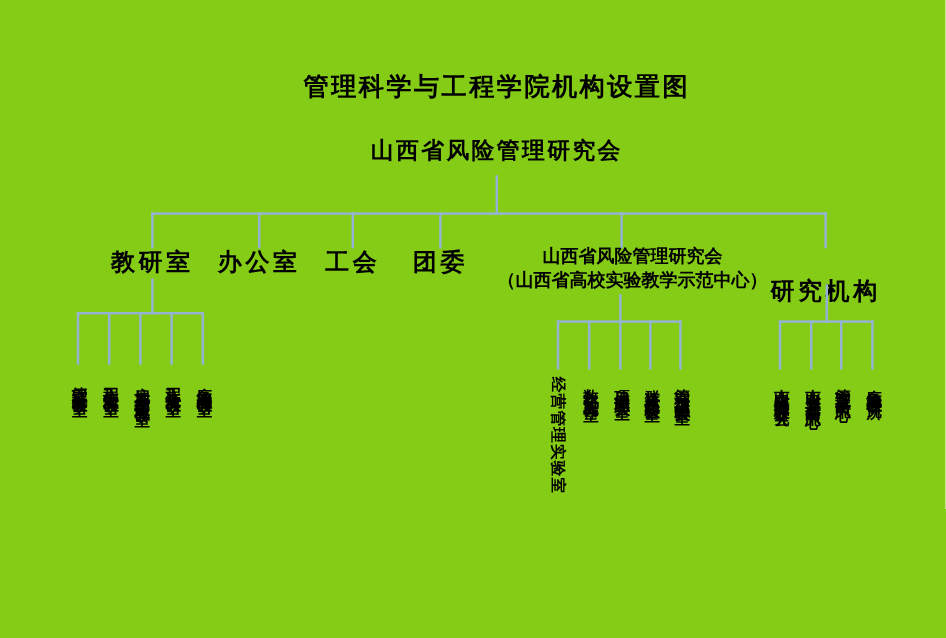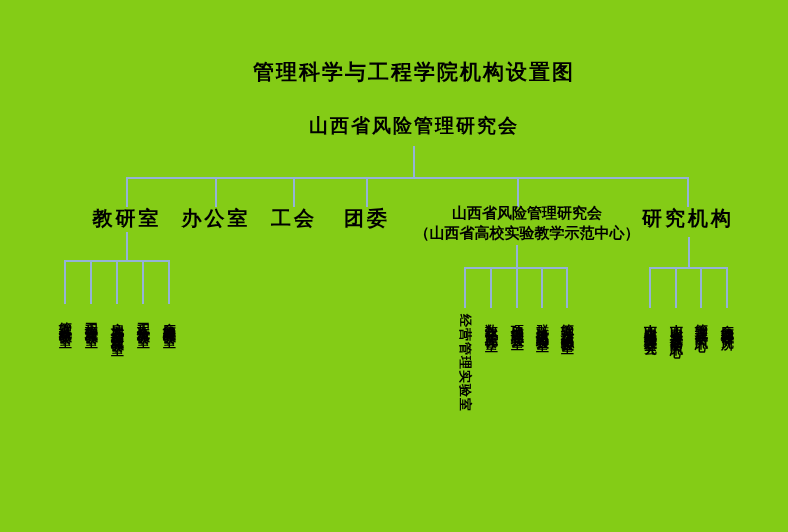--- a/index.html
+++ b/index.html
@@ -59,21 +59,21 @@
   <div class="v-line" style="left:687px; top:177px; height:30px;"></div>
 
   <div class="l2-label" style="left:216px;">办公室</div>
   <div class="l2-label" style="left:127px;">教研室</div>
   <div class="l2-label" style="left:294px;">工会</div>
   <div class="l2-label" style="left:367px;">团委</div>
   <div class="lab-center-label">
     <div>山西省风险管理研究会</div>
     <div>（山西省高校实验教学示范中心）</div>
   </div>
-  <div class="l2-label" style="left:688px;">研究机构</div>
+  <div class="l2-label" style="left:688px;margin-top:24px;">研究机构</div>
 
   <div class="v-line" style="left:126px; top:232px; height:30px;"></div>
   <div class="h-line" style="left:64px; top:260px; width:106px;"></div>
   <div class="v-line" style="left:64px;  top:260px; height:44px;"></div>
   <div class="v-line" style="left:90px;  top:260px; height:44px;"></div>
   <div class="v-line" style="left:116px; top:260px; height:44px;"></div>
   <div class="v-line" style="left:142px; top:260px; height:44px;"></div>
   <div class="v-line" style="left:168px; top:260px; height:44px;"></div>
 
   <div>

